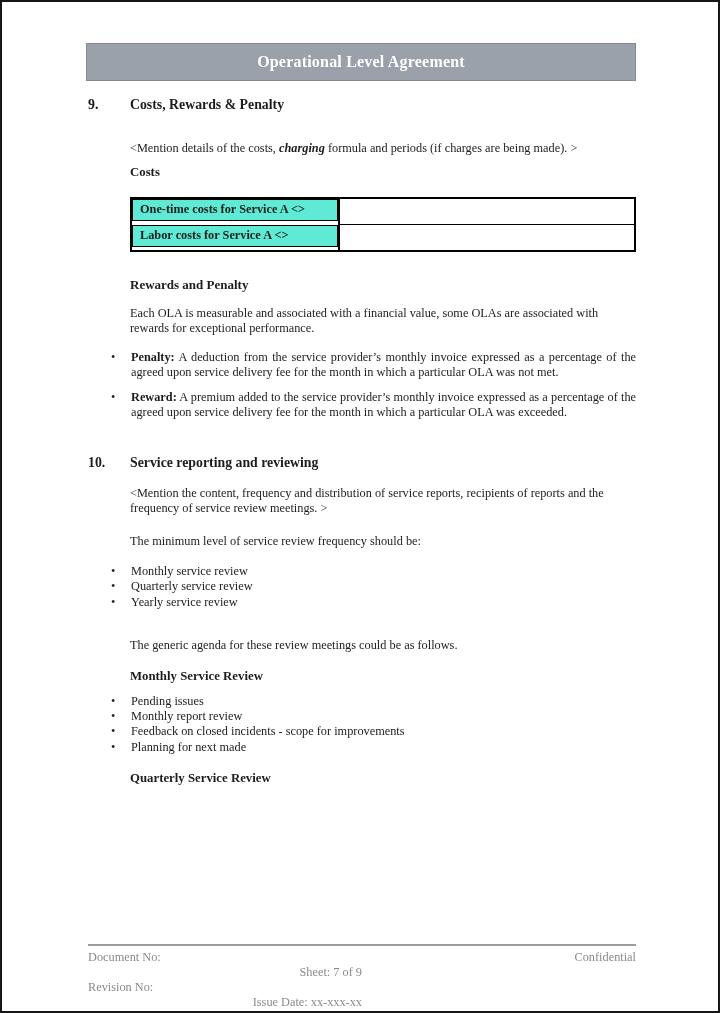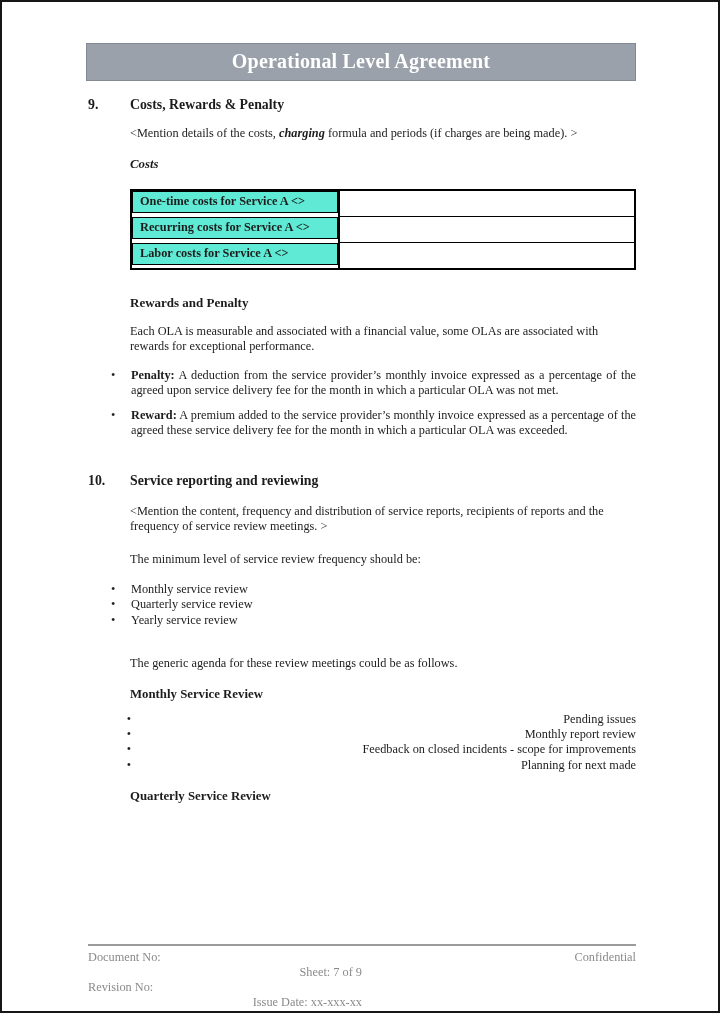--- a/index.html
+++ b/index.html
@@ -7,31 +7,31 @@
     position:relative; width:720px; height:1013px; box-sizing:border-box;
     background:#ffffff; border:2px solid #161616; overflow:hidden;
     color:#1c1c1c; font-family:"Liberation Serif","DejaVu Serif",serif;
     font-size:12.3px; line-height:15.5px;
   }
   .header-bar {
     position:absolute; left:84px; top:41px; width:550px; height:38px;
     box-sizing:border-box; background:#9aa1aa; border:1px solid #848a93;
     display:flex; align-items:center; justify-content:center;
   }
-  .header-title { color:#ffffff; font-weight:bold; font-size:20px; letter-spacing:0.2px; }
+  .header-title { color:#ffffff; font-weight:bold; font-size:16px; letter-spacing:0.2px; }
 
   .content { position:absolute; left:86px; top:94px; width:548px; }
 
   .sec-head { display:flex; font-weight:bold; font-size:13.8px; line-height:18px; }
   .sec-num { width:42px; flex:none; }
   .indent { margin-left:42px; width:506px; }
 
-  .ph { margin-top:12px; }
+  .ph { margin-top:27px; }
   .bi { font-weight:bold; font-style:italic; }
-  .sub-h { margin-top:15px; font-weight:bold; font-size:12.8px;font-style:italic; }
+  .sub-h { margin-top:8px; font-weight:bold; font-size:12.8px; }
 
   .cost-table { margin-left:42px; margin-top:17px; width:506px; box-sizing:border-box; border:2px solid #000; }
   .cost-row { display:flex; height:26px; }
   .cost-row:last-child { height:25px; }
   .label-cell { width:206px; flex:none; }
   .label-box {
     height:22px; box-sizing:border-box; border:1.5px solid #000; background:#5eead4;
     display:flex; align-items:center; padding-left:7px; font-weight:bold; font-size:12.3px;
   }
   .value-cell { flex:1; border-left:2px solid #000; border-bottom:1.5px solid #000; }
@@ -48,21 +48,21 @@
   .justify .btxt { text-align:justify; }
   .term { font-weight:bold; }
 
   .sec10 { margin-top:33px; }
   .mt14 { margin-top:14px; }
   .mt17 { margin-top:17px; }
   .mt28 { margin-top:28px; }
   .slist { margin-top:15px; }
   .slist .blt { margin-bottom:0; line-height:15.3px; }
   .agenda-h { margin-top:16px; font-weight:bold; font-size:12.8px; }
-  .alist { margin-top:9px;text-align:right; }
+  .alist { margin-top:9px; }
   .alist .blt { line-height:15.3px; }
 
   .footer {
     position:absolute; left:86px; width:548px; top:942px;
     border-top:2px solid #9b9b9b; padding-top:4px;
     color:#8a8a8a; font-size:12.3px; line-height:15px;
   }
   .footer-grid { display:grid; grid-template-columns:1fr 1fr; }
   .f-center { text-align:right; }
   .f-right { text-align:right; }
@@ -91,44 +91,38 @@
 
     <div class="cost-table">
       <div class="cost-row">
         <div class="label-cell">
             <div class="label-box">One-time costs for Service A &lt;&gt;</div>
           </div>
         <div class="value-cell"></div>
       </div>
       <div class="cost-row">
         <div class="label-cell">
-            <div class="label-box">Recurring costs for Service A &lt;&gt;</div>
-          </div>
-        <div class="value-cell"></div>
-      </div>
-      <div class="cost-row">
-        <div class="label-cell">
             <div class="label-box">Labor costs for Service A &lt;&gt;</div>
           </div>
         <div class="value-cell"></div>
       </div>
     </div>
 
     <div class="indent rewards-h">Rewards and Penalty</div>
 
     <div class="indent para">Each OLA is measurable and associated with a financial value, some OLAs are associated with rewards for exceptional performance.</div>
 
     <div class="blist justify">
       <div class="blt">
         <span class="dot"></span>
         <span class="btxt"><span class="term">Penalty:</span><span> A deduction from the service provider’s monthly invoice expressed as a percentage of the agreed upon service delivery fee for the month in which a particular OLA was not met.</span></span>
       </div>
       <div class="blt">
         <span class="dot"></span>
-        <span class="btxt"><span class="term">Reward:</span><span> A premium added to the service provider’s monthly invoice expressed as a percentage of the agreed these service delivery fee for the month in which a particular OLA was exceeded.</span></span>
+        <span class="btxt"><span class="term">Reward:</span><span> A premium added to the service provider’s monthly invoice expressed as a percentage of the agreed upon service delivery fee for the month in which a particular OLA was exceeded.</span></span>
       </div>
     </div>
 
     <div class="sec-head sec10">
       <span class="sec-num">10.</span>
       <span>Service reporting and reviewing</span>
     </div>
 
     <div class="indent mt14">&lt;Mention the content, frequency and distribution of service reports, recipients of reports and the frequency of service review meetings. &gt;</div>
 

